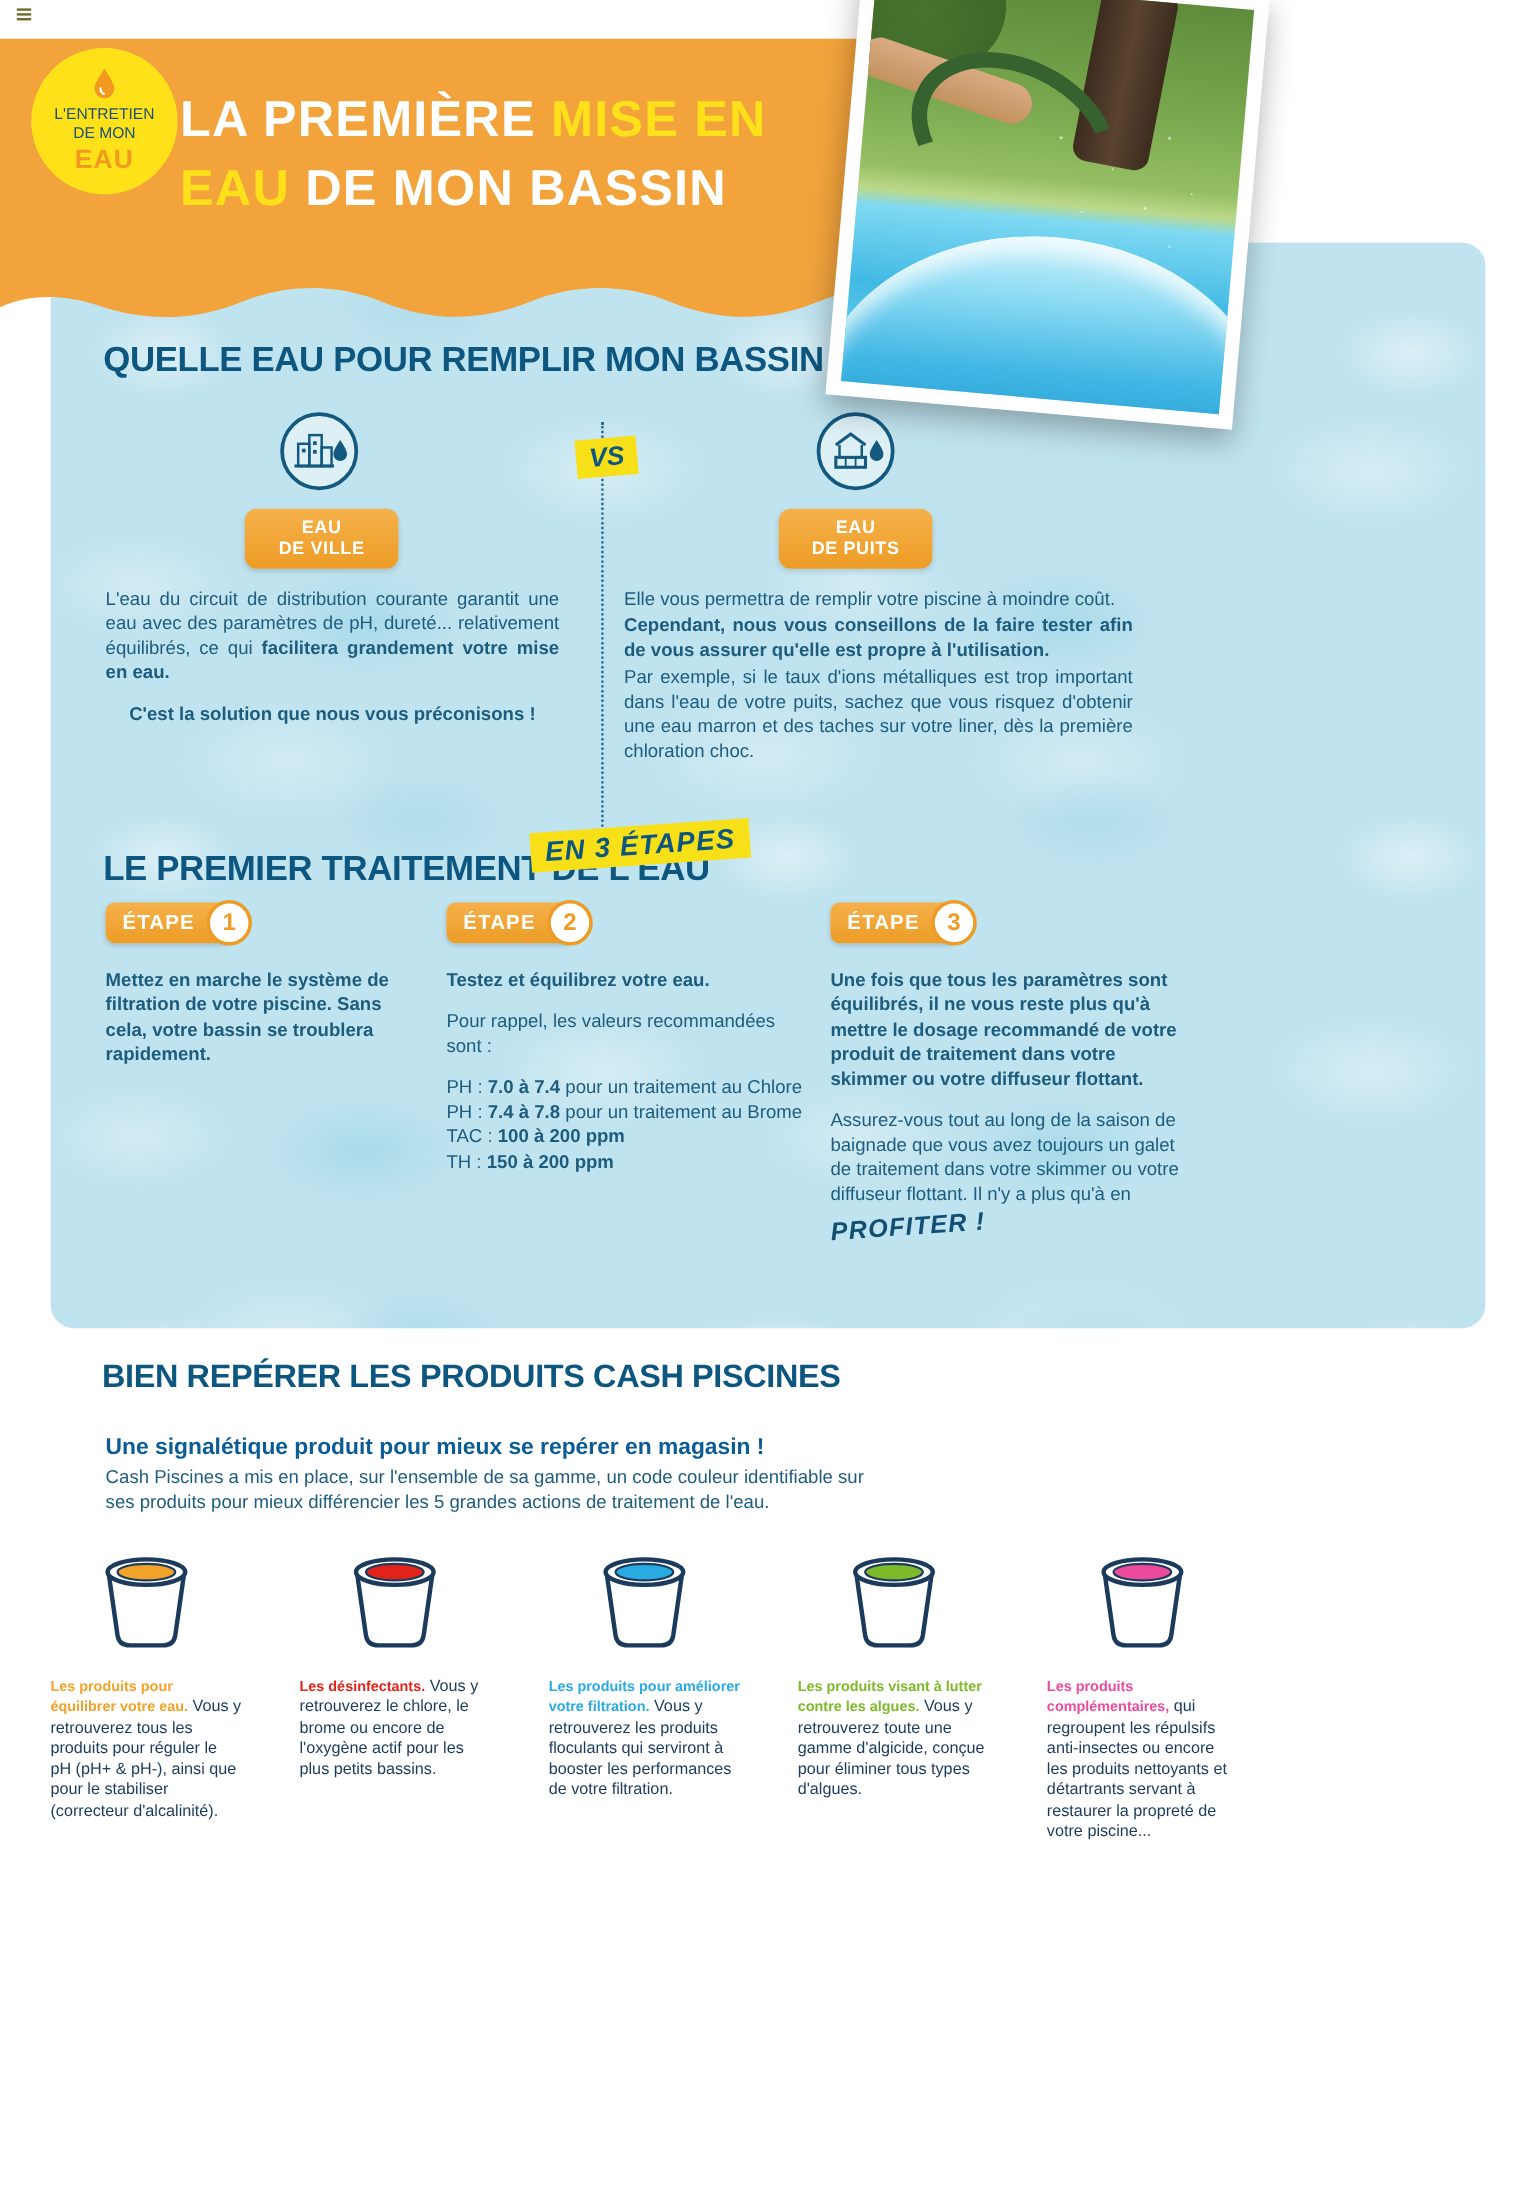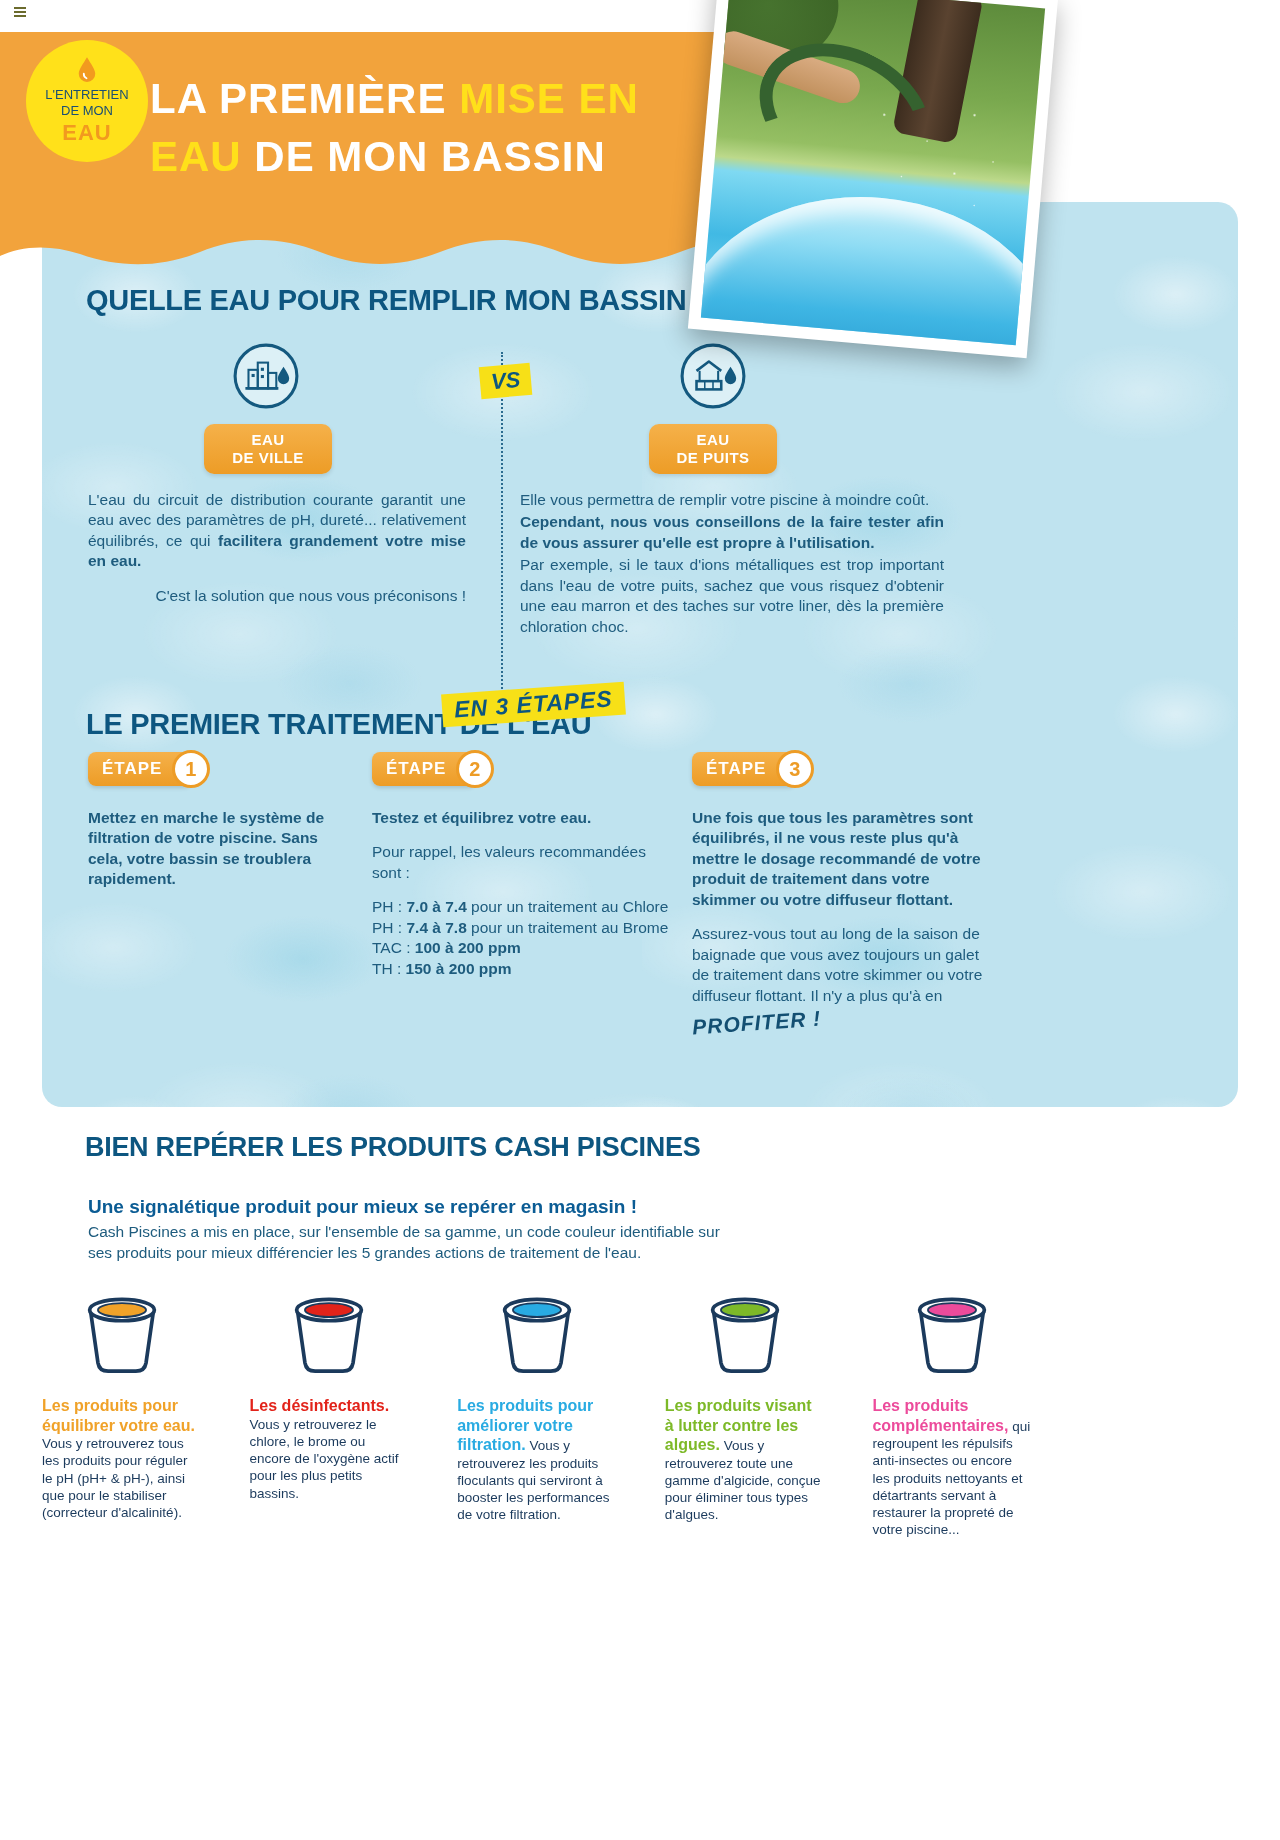--- a/index.html
+++ b/index.html
@@ -78,21 +78,21 @@
   .dots { position:absolute; left:459px; top:150px; height:360px; border-left:2px dotted #2a6b8f; }
 
   .pill { position:absolute; width:128px; height:50px; background:linear-gradient(180deg,#F5B14A,#ED9C26); border-radius:10px;
           color:#fff; font-weight:bold; font-size:15px; line-height:1.2; display:flex; flex-direction:column; align-items:center; justify-content:center; letter-spacing:.5px; box-shadow:0 2px 4px rgba(0,0,0,.12); }
   #pill-city { left:162px; top:222px; }
   #pill-well { left:607px; top:222px; }
 
   .body-txt { font-size:15.5px; line-height:1.32; color:#1E5C7E; }
   .b { font-weight:bold; }
   #col-city { position:absolute; left:46px; top:288px; width:378px; text-align:justify; }
-  #col-city .p2 { margin-top:14px; font-weight:normal; text-align:right; }
+  #col-city .p2 { margin-top:14px; font-weight:bold; text-align:center; }
   #col-well { position:absolute; left:478px; top:288px; width:424px; text-align:justify; }
   #col-well p + p { margin-top:2px; }
 
   .hl { position:absolute; left:400px; top:486px; background:#F7E017; color:#0D5680; font-weight:bold; font-style:italic;
         font-size:23px; padding:3px 12px; transform:rotate(-4deg); letter-spacing:1px; }
 
   .step-col { position:absolute; top:550px; }
   #step1 { left:46px;  width:242px; }
   #step2 { left:330px; width:306px; }
   #step3 { left:650px; width:296px; }
@@ -111,21 +111,21 @@
         transform:rotate(-4deg) translateY(3px); }
 
   
   .prod-head { position:absolute; left:85px; top:1132px; font-size:27px; z-index:2; }
   .prod-sub  { position:absolute; left:88px; top:1196px; font-size:19px; font-weight:bold; color:#0B5C94; z-index:2; }
   .prod-intro{ position:absolute; left:88px; top:1222px; width:640px; font-size:15.5px; line-height:1.35; color:#1E5C7E; z-index:2; }
 
   .prod-grid { position:absolute; left:42px; top:1296px; width:990px; display:grid; grid-template-columns:repeat(5,1fr); column-gap:48px; z-index:2; }
   .prod-col { display:flex; flex-direction:column; }
   .bucket { display:block; margin:0 auto 20px; line-height:0; }
-  .prod-title { font-weight:bold; font-size:16px; line-height:1.22; }
+  .prod-title { font-weight:bold; font-size:12px; line-height:1.22; }
   .prod-text { font-size:13.5px; line-height:1.28; color:#1B3A5C; }
 
   .footer { position:absolute; left:20px; top:1800px; display:flex; align-items:baseline; gap:9px; z-index:2; }
   .footer .num { font-size:17px; font-weight:bold; color:#3d3d3d; }
   .footer .dot { font-size:15px; color:#3d3d3d; font-weight:bold; }
   .footer .lbl { font-size:18px; font-weight:bold; color:#b91c1c; letter-spacing:2.5px;margin-top:40px; }
 </style>
 </head>
 <body>
 

